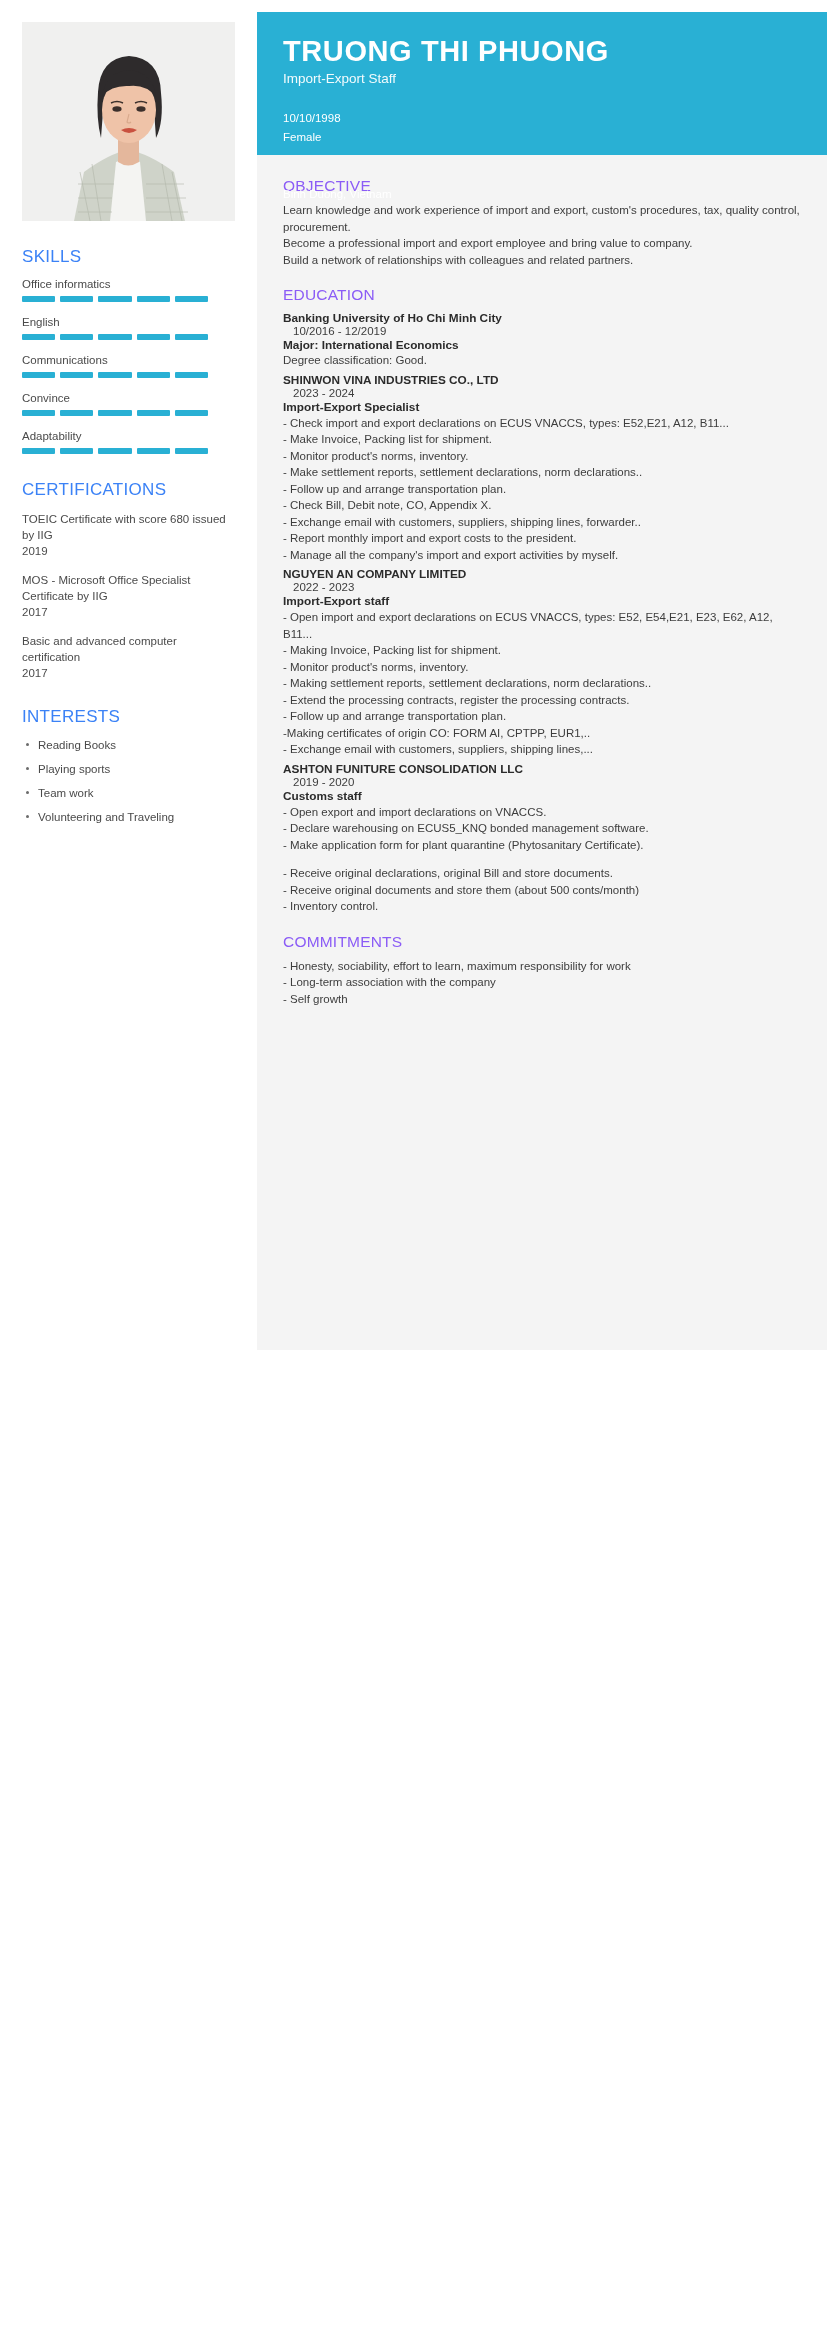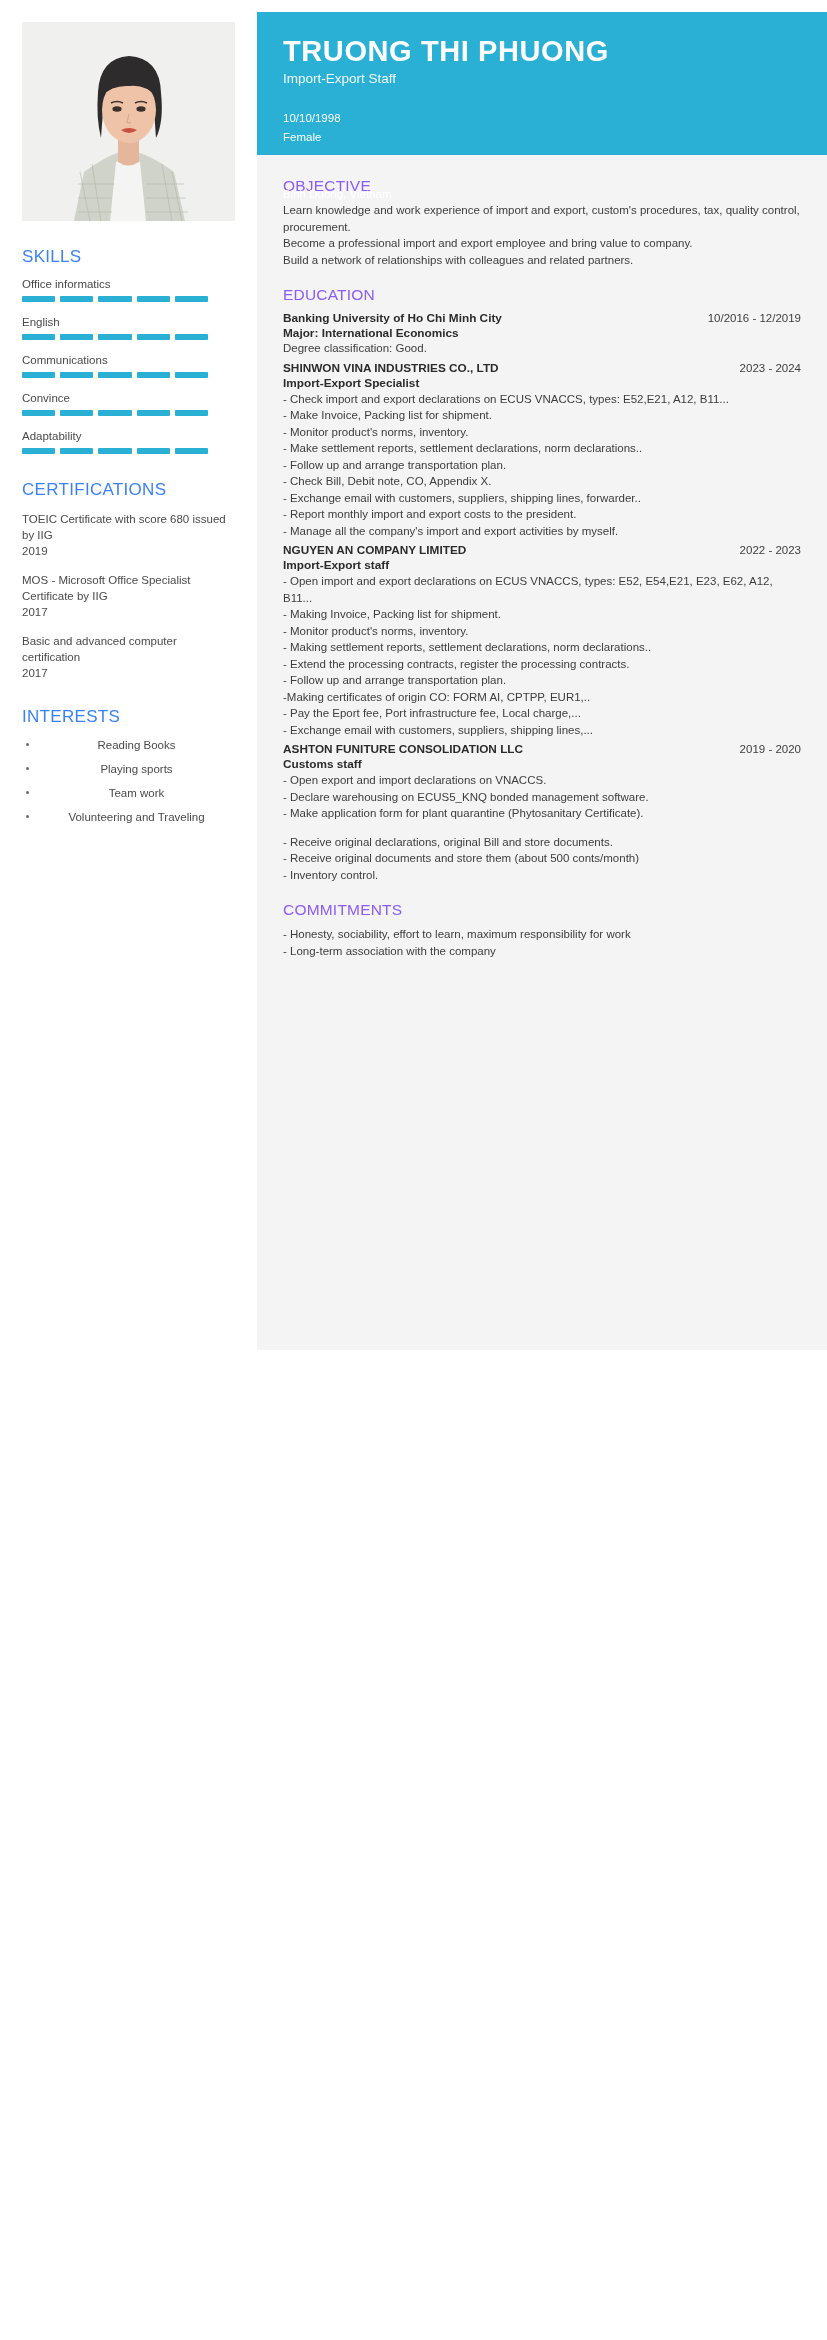--- a/index.html
+++ b/index.html
@@ -70,21 +70,21 @@
   .seg.on { background: #29b0d4; }
 
   .cert-item {
     font-size: 11.5px;
     color: #4a4a4a;
     line-height: 16px;
     margin-bottom: 13px;
   }
   .cert-year { display: block; }
 
-  .interest-list { list-style: none; text-align: center; }
+  .interest-list { list-style: none; }
   .interest-list li {
     font-size: 11.5px;
     color: #4a4a4a;
     line-height: 15px;
     margin-bottom: 9px;
     padding-left: 16px;
     position: relative;
   }
   .interest-list li:before {
     content: "";
@@ -151,21 +151,22 @@
   .para {
     font-size: 11.5px;
     color: #3d3d3d;
     line-height: 16.5px;
   }
 
   .entry { margin-bottom: 4px; }
   .entry-head {
     display: flex;
     justify-content: space-between;
-    align-items: center;
+    align-items: flex-start;
+    flex-direction: column;
   }
   .entry-org {
     font-size: 11.8px;
     font-weight: bold;
     color: #2b2b2b;
   }
   .entry-date {
     font-size: 11.5px;
     color: #3d3d3d;
     white-space: nowrap;
@@ -386,21 +387,20 @@
               </div>
               <div class="entry-role">Import-Export staff</div>
               <ul class="bullets">
                 <li>- Open import and export declarations on ECUS VNACCS, types: E52, E54,E21, E23, E62, A12, B11...</li>
                 <li>- Making Invoice, Packing list for shipment.</li>
                 <li>- Monitor product's norms, inventory.</li>
                 <li>- Making settlement reports, settlement declarations, norm declarations..</li>
                 <li>- Extend the processing contracts, register the processing contracts.</li>
                 <li>- Follow up and arrange transportation plan.</li>
                 <li>-Making certificates of origin CO: FORM AI, CPTPP, EUR1,..</li>
-                <li>- Pay the Eport fee, Port infrastructure fee, Local charge,...</li>
                 <li>- Exchange email with customers, suppliers, shipping lines,...</li>
               </ul>
             </div>
             <div class="entry">
               <div class="entry-head">
                 <div class="entry-org">ASHTON FUNITURE CONSOLIDATION LLC</div>
                 <div class="entry-date">2019 - 2020</div>
               </div>
               <div class="entry-role">Customs staff</div>
               <ul class="bullets">
@@ -412,19 +412,20 @@
                 <li>- Receive original documents and store them (about 500 conts/month)</li>
                 <li>- Inventory control.</li>
               </ul>
             </div>
           </div>
 
         <div class="sec-title-right">COMMITMENTS</div>
         <ul class="bullets" id="commitments-host">
             <li>- Honesty, sociability, effort to learn, maximum responsibility for work</li>
             <li>- Long-term association with the company</li>
+            <li>- Self growth</li>
           </ul>
 
       </div>
     </div>
 
   </div>
 </div>
 
 </body></html>

